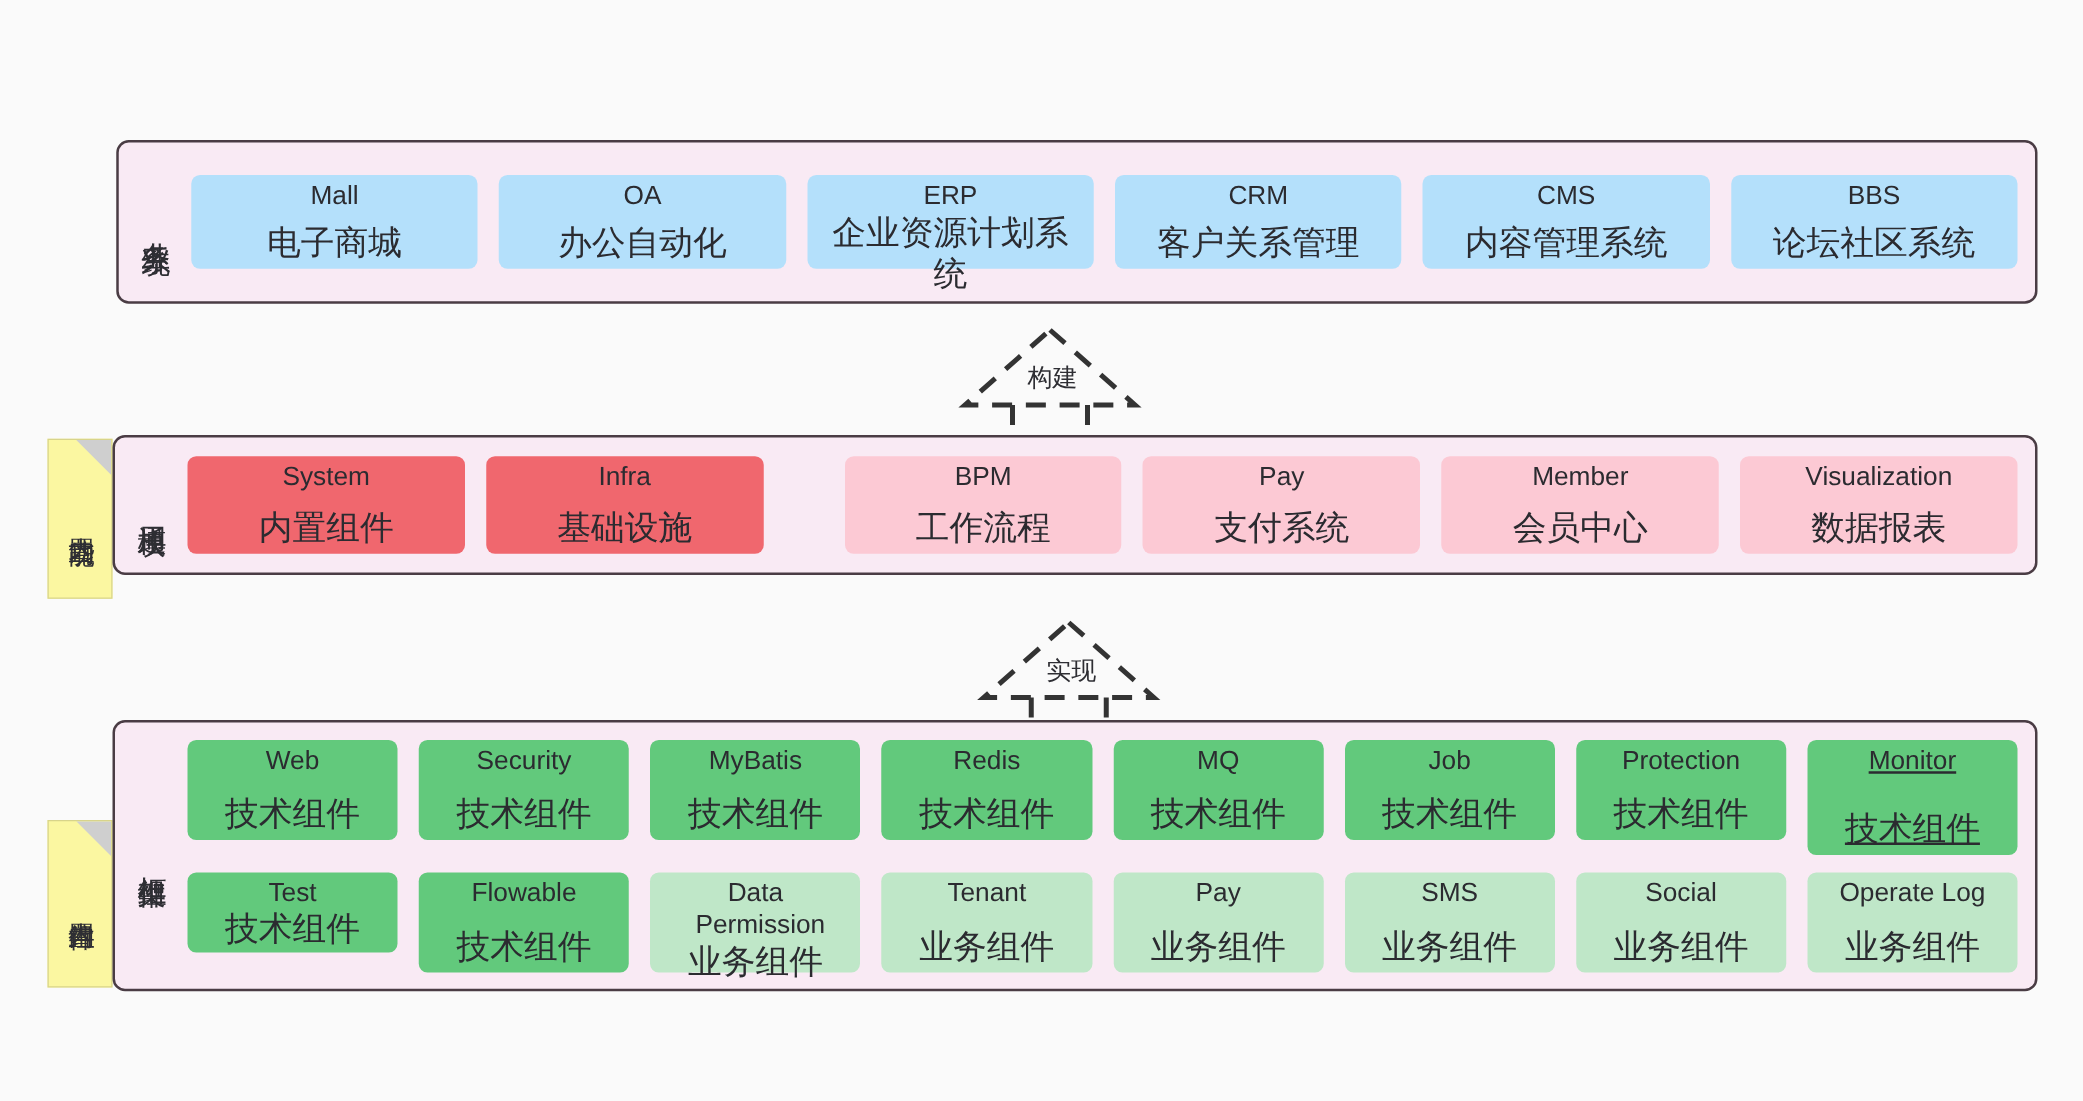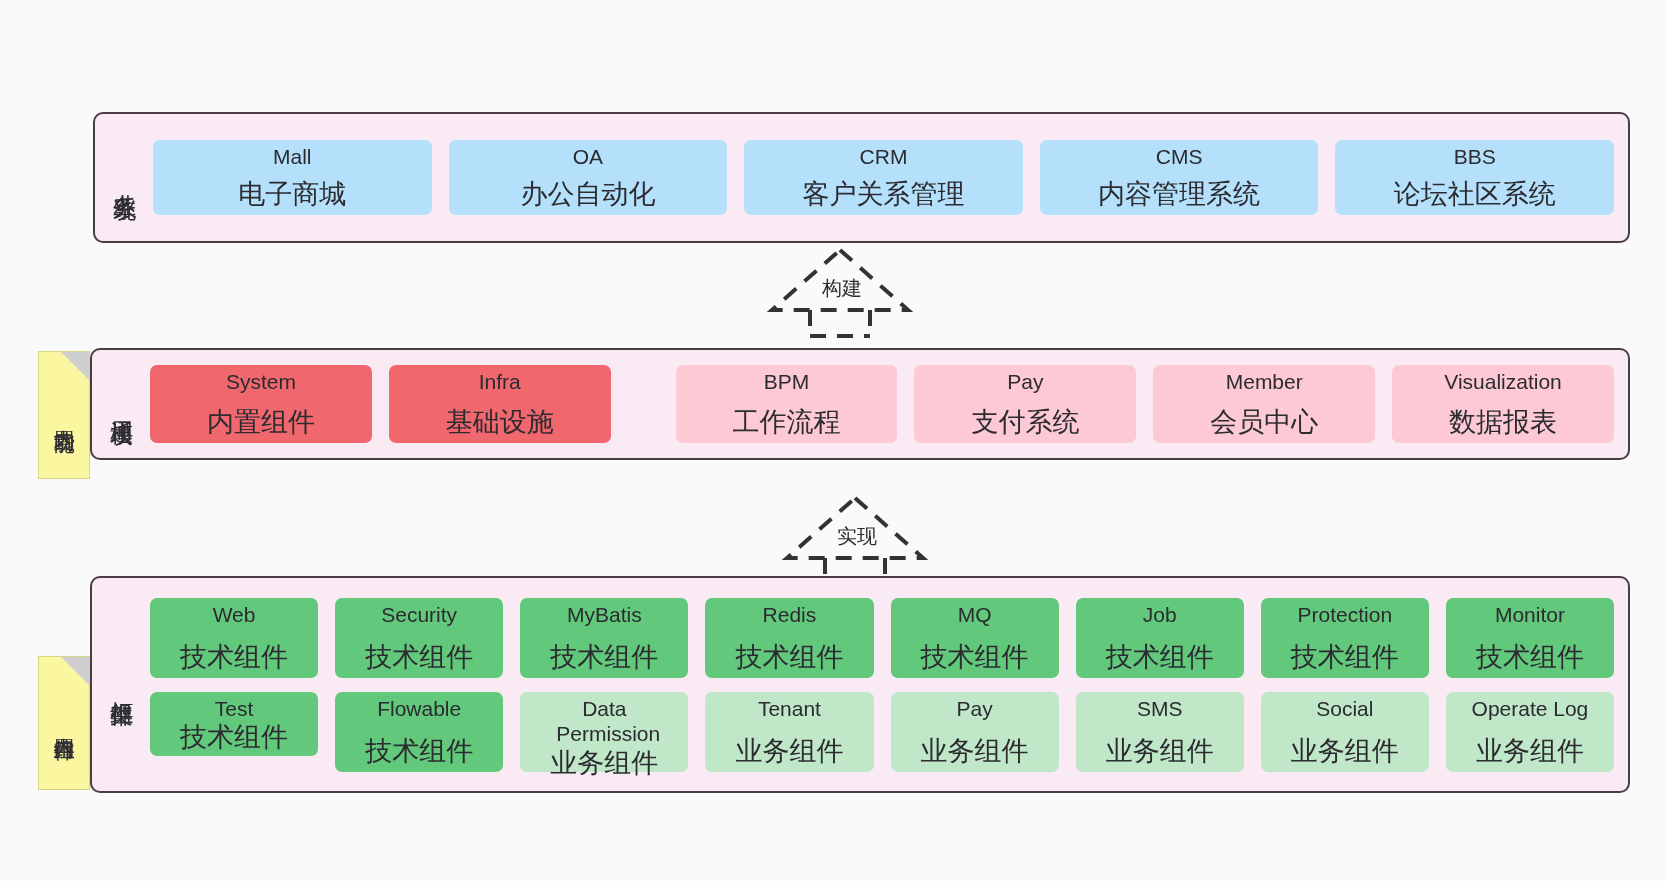--- a/index.html
+++ b/index.html
@@ -125,36 +125,40 @@
       <div class="card-row">
         <div class="card c-blue" style="height:75px;">
           <span class="t1">Mall</span>
           <span class="t2">电子商城</span>
         </div>
         <div class="card c-blue" style="height:75px;">
           <span class="t1">OA</span>
           <span class="t2">办公自动化</span>
         </div>
         <div class="card c-blue" style="height:75px;">
+          <span class="t1">ERP</span>
+          <span class="t2">企业资源计划系统</span>
+        </div>
+        <div class="card c-blue" style="height:75px;">
           <span class="t1">CRM</span>
           <span class="t2">客户关系管理</span>
         </div>
         <div class="card c-blue" style="height:75px;">
           <span class="t1">CMS</span>
           <span class="t2">内容管理系统</span>
         </div>
         <div class="card c-blue" style="height:75px;">
           <span class="t1">BBS</span>
           <span class="t2">论坛社区系统</span>
         </div>
       </div>
     </div>
   </div>
 
-  <div class="connector" style="left:760px; top:244px;">
+  <div class="connector" style="left:760px; top:258px;">
     <svg width="160" height="90" viewBox="0 0 160 90" fill="none">
 
       <path d="M 80 6 L 148 66 L 12 66 Z" fill="#fafafa" stroke="#333333" stroke-width="4" stroke-dasharray="16 11" stroke-linejoin="miter"></path>
 
       <path d="M 50 66 L 50 92 M 110 66 L 110 92 M 50 92 L 110 92" stroke="#333333" stroke-width="4" stroke-dasharray="16 11"></path>
     </svg>
     <span class="conn-label" style="left:62px; top:31px;">构建</span>
   </div>
 
   <div class="sticky" style="left:38px; top:351px; width:52px; height:128px;">
@@ -233,21 +237,21 @@
           <span class="t2">技术组件</span>
         </div>
         <div class="card c-green" style="height:80px;">
           <span class="t1">Job</span>
           <span class="t2">技术组件</span>
         </div>
         <div class="card c-green" style="height:80px;">
           <span class="t1">Protection</span>
           <span class="t2">技术组件</span>
         </div>
-        <div class="card c-green" style="height:80px;">
+        <div class="card c-green" style="height:92px;text-decoration:underline;">
           <span class="t1">Monitor</span>
           <span class="t2">技术组件</span>
         </div>
       </div>
 
       <div class="card-row">
         <div class="card c-green" style="height:64px;">
           <span class="t1">Test</span>
           <span class="t2">技术组件</span>
         </div>

